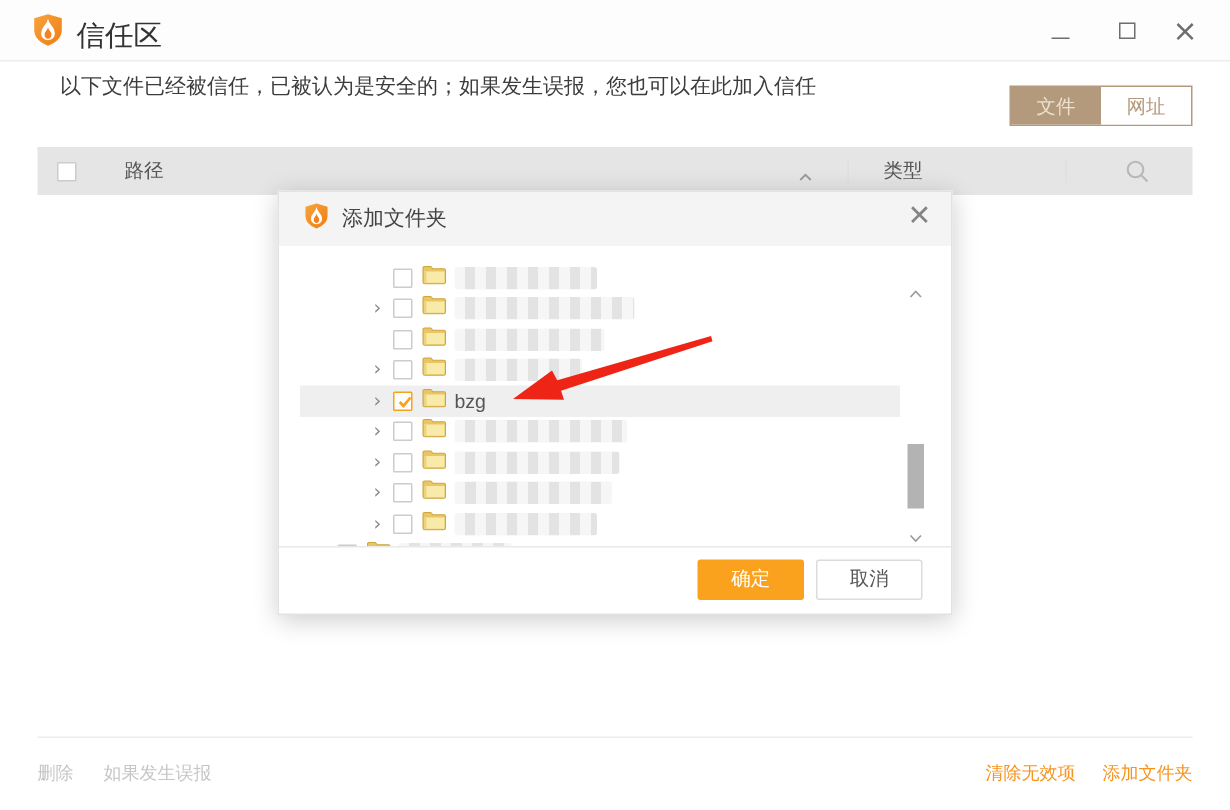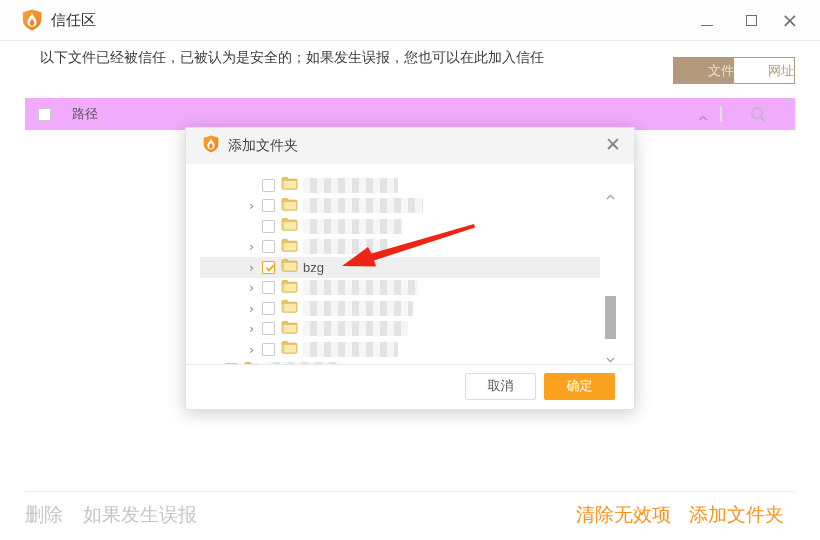--- a/index.html
+++ b/index.html
@@ -4,53 +4,53 @@
 <style>
   * { margin:0; padding:0; box-sizing:border-box; }
   body { background:#e9e9e9; font-family:"Liberation Sans","DejaVu Sans",sans-serif; }
   .window{ position:relative; width:820px; height:540px; background:#fff; overflow:hidden;
            outline:1px solid #d4d4d4; }
 
   
   .titlebar{ position:absolute; left:0; top:0; right:0; height:41px; background:#fdfdfd;
              border-bottom:1px solid #ededed; }
   .logo{ position:absolute; left:22px; top:9px; }
-  .win-title{ position:absolute; left:51px; top:11px; font-size:15px; color:#333; }
+  .win-title{ position:absolute; left:51px; top:11px; font-size:19px; color:#333; }
   .wc{ position:absolute; top:0; width:30px; height:40px; display:flex; align-items:center;
        justify-content:center; cursor:pointer; }
   .wc-min{ left:692px; } .wc-max{ left:736px; } .wc-close{ left:775px; }
   .ic-min{ width:12px; height:0; border-top:1.6px solid #6e6e6e; margin-top:10px; }
   .ic-max{ width:11px; height:11px; border:1.3px solid #6e6e6e; }
   .ic-close{ font-size:20px; color:#6e6e6e; line-height:1; font-family:"DejaVu Sans",sans-serif; }
 
   
   .desc{ position:absolute; left:40px; top:49px; font-size:14px; color:#3c3c3c; }
   .toggle{ position:absolute; right:25px; top:57px; width:122px; height:27px;
            border:1px solid #b49a7c; display:flex; }
-  .toggle .opt{ flex:1; text-align:right; line-height:25px; font-size:13px; color:#b49a7c;
+  .toggle .opt{ flex:1; text-align:center; line-height:25px; font-size:13px; color:#b49a7c;
                 background:#fff; cursor:pointer; }
   .toggle .opt.active{ background:#b49a7c; color:#ece1cd; }
 
   
-  .thead{ position:absolute; left:25px; top:98px; width:770px; height:32px; background:#f0abfc;
-          display:flex; align-items:center; font-size:13px; color:#555; }
+  .thead{ position:absolute; left:25px; top:98px; width:770px; height:32px; background:#e5e5e5;
+          display:flex; align-items:center; font-size:13px; color:#555;gap:11px; }
   .cb{ width:13px; height:13px; border:1px solid #ccc; background:#fff; border-radius:1px;
        position:relative; flex:0 0 auto; }
   .thead .cb{ margin-left:13px; }
   .th-path{ margin-left:21px; }
   .th-spacer{ flex:1; }
   .sort-up{ width:8px; height:8px; margin-right:14px; }
   .vsep{ width:1px; height:16px; background:#e0e0e0; }
   .th-type{ width:122px; padding-left:12px; }
   .th-search{ width:73px; display:flex; justify-content:center; cursor:pointer; }
 
   
   .fdivider{ position:absolute; left:25px; right:25px; top:491px; border-top:1px solid #ececec; }
-  .fbar{ position:absolute; left:25px; right:36px; top:492px; height:46px; display:flex;
-         align-items:center; font-size:19px; }
+  .fbar{ position:absolute; left:25px; right:25px; top:492px; height:46px; display:flex;
+         align-items:center; font-size:12px; }
   .flink{ cursor:pointer; }
   .flink.disabled{ color:#c6c6c6; cursor:default; }
   .flink.orange{ color:#f7941e; }
   .fbar .gap20{ margin-left:20px; } .fbar .gap18{ margin-left:18px; }
   .fspacer{ flex:1; }
 
   
   .modal{ position:absolute; left:185px; top:127px; width:450px; height:283px; background:#fff;
           border:1px solid #e2e2e2; box-shadow:0 3px 16px rgba(0,0,0,.20); z-index:10; }
   .modal-header{ height:36px; background:#f4f4f4; display:flex; align-items:center; position:relative; }
@@ -128,20 +128,21 @@
   <div class="thead">
     <span class="cb"></span>
     <span class="th-path">路径</span>
     <span class="th-spacer"></span>
     <span class="sort-up">
       <svg width="10" height="8" viewBox="0 0 10 8">
           <path d="M1.5 6 L5 2.5 L8.5 6" stroke="#999" stroke-width="1.2" fill="none"></path>
         </svg>
     </span>
     <span class="vsep"></span>
+    <span class="th-type">类型</span>
     <span class="vsep"></span>
     <span class="th-search">
       <svg width="17" height="17" viewBox="0 0 17 17">
         <circle cx="7" cy="7" r="5.2" stroke="#b8b8b8" stroke-width="1.4" fill="none"></circle>
         <line x1="11" y1="11" x2="15" y2="15" stroke="#b8b8b8" stroke-width="1.4"></line>
       </svg>
     </span>
   </div>
 
   <div class="fdivider"></div>
@@ -279,22 +280,22 @@
       </span>
       <span class="sb-thumb"></span>
       <span class="sb-down">
         <svg width="9" height="6" viewBox="0 0 9 6">
             <path d="M1 1 L4.5 4.7 L8 1" stroke="#9a9a9a" stroke-width="1.1" fill="none"></path>
           </svg>
       </span>
     </div>
 
     <div class="modal-footer">
+      <span class="btn btn-ok">确定</span>
       <span class="btn btn-cancel">取消</span>
-      <span class="btn btn-ok">确定</span>
     </div>
   </div>
 
   <svg class="annot" width="820" height="540">
     <polygon points="342,266 368,247 371.5,253.5 474,224 475,227.5 374,260.5 376,266.5" fill="#ee2417"></polygon>
   </svg>
 
 </div>
 
 </body></html>

